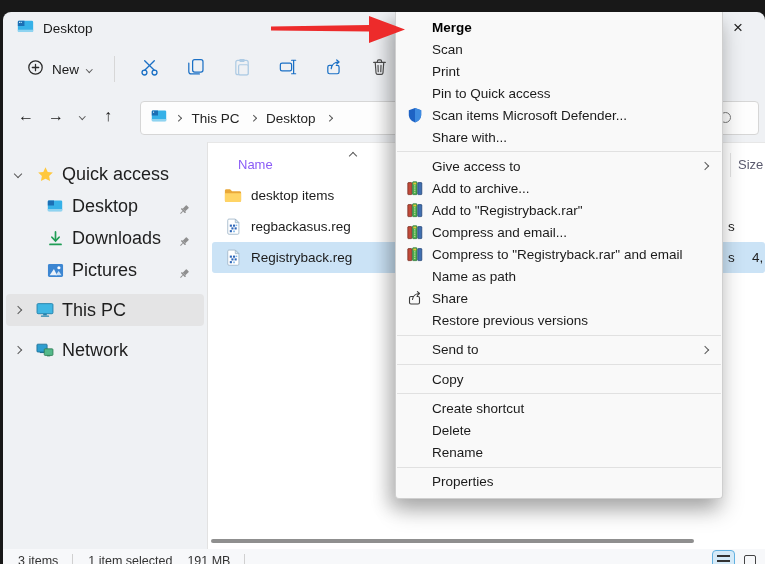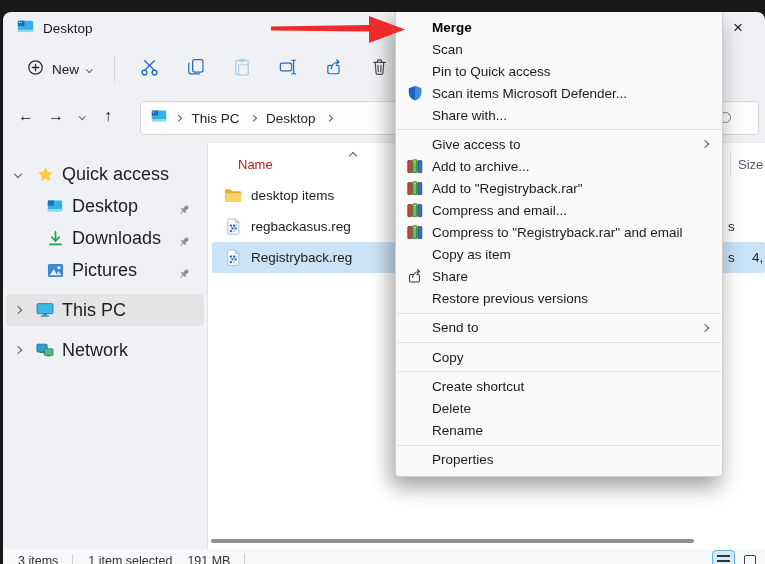--- a/index.html
+++ b/index.html
@@ -37,21 +37,21 @@
 .side-row .sv{position:absolute;left:9px;}
 .side-row .sicon{position:absolute;left:30px;width:18px;display:flex;justify-content:center;}
 .side-row .slabel{position:absolute;left:56px;}
 .side-row.child .sicon{left:40px;}
 .side-row.child .slabel{left:66px;}
 .side-row .pin{position:absolute;right:14px;top:10px;}
 .side-row.selected{background:#e4e4e5;}
 .side-gap{height:8px;}
 .pane{position:absolute;left:204px;top:0;right:0;height:100%;background:#fff;border-left:1px solid #e2e2e2;border-top:1px solid #e7e7e7;}
 .colhdr{position:absolute;left:0;top:8px;right:0;height:28px;}
-.colhdr .cname{position:absolute;left:30px;top:6px;font-size:13px;color:#b91c1c;}
+.colhdr .cname{position:absolute;left:30px;top:6px;font-size:13px;color:#8b5cf6;}
 .colhdr .csize{position:absolute;left:530px;top:6px;font-size:13px;color:#5a5a6e;}
 .colhdr .sortcaret{position:absolute;left:142px;top:2px;}
 .colhdr .cdiv{position:absolute;left:522px;top:2px;width:1px;height:24px;background:#e4e4e4;}
 .frow{position:absolute;left:4px;right:0;height:31px;display:flex;align-items:center;font-size:13.5px;color:#1b1b1b;border-radius:3px;}
 .frow .ficon{position:absolute;left:11px;width:20px;display:flex;justify-content:center;}
 .frow .fname{position:absolute;left:39px;}
 .frow.selected{background:#cbe3f6;}
 .frag{position:absolute;font-size:13.5px;color:#1f1f1f;top:8px;}
 .hscroll{position:absolute;left:3px;bottom:6px;width:483px;height:4px;background:#8f8f8f;border-radius:2px;}
 
@@ -351,20 +351,23 @@
   </div>
 
   <div class="ctx">
     <div class="ctx-item bold">
         <span class="ctx-label">Merge</span>
       </div>
     <div class="ctx-item">
         <span class="ctx-label">Scan</span>
       </div>
     <div class="ctx-item">
+        <span class="ctx-label">Print</span>
+      </div>
+    <div class="ctx-item">
         <span class="ctx-label">Pin to Quick access</span>
       </div>
     <div class="ctx-item">
       <span class="ctx-icon">
           <svg width="16" height="16" viewBox="0 0 16 16">
             <path d="M8 1 L14.2 3.2 V7.6 C14.2 11.6 11.6 14.3 8 15.4 C4.4 14.3 1.8 11.6 1.8 7.6 V3.2 Z" fill="#1e62c4"></path>
             <path d="M8 1 L14.2 3.2 V7.6 C14.2 11.6 11.6 14.3 8 15.4 Z" fill="#3d8ae0"></path>
           </svg>
         </span>
       <span class="ctx-label">Scan items Microsoft Defender...</span>
@@ -419,21 +422,21 @@
             <rect x="0.8" y="2.6" width="4" height="12" rx="0.6" fill="#c04a3a" stroke="#6e2417" stroke-width="0.7"></rect>
             <rect x="5.6" y="1.8" width="4.4" height="12.8" rx="0.6" fill="#4caf50" stroke="#1f6d2a" stroke-width="0.7"></rect>
             <rect x="10.8" y="2.6" width="4" height="12" rx="0.6" fill="#3f6fb0" stroke="#1d3c6e" stroke-width="0.7"></rect>
             <rect x="6.4" y="2.6" width="2.8" height="1.8" fill="#e8c53a"></rect>
             <line x1="7.8" y1="5.2" x2="7.8" y2="13.8" stroke="#f4e9b0" stroke-width="0.9" stroke-dasharray="1.3 0.9"></line>
           </svg>
         </span>
       <span class="ctx-label">Compress to "Registryback.rar" and email</span>
     </div>
     <div class="ctx-item">
-        <span class="ctx-label">Copy as item</span>
+        <span class="ctx-label">Name as path</span>
       </div>
     <div class="ctx-item">
       <span class="ctx-icon">
           <svg width="16" height="16" viewBox="0 0 16 16" fill="none" stroke="#3c3c3c" stroke-width="1.1" stroke-linecap="round">
             <path d="M6.5 6.5 H4 C3 6.5 2.5 7 2.5 8 V12.5 C2.5 13.5 3 14 4 14 H11 C12 14 12.5 13.5 12.5 12.5 V8 C12.5 7 12 6.5 11 6.5 H10"></path>
             <path d="M5.5 9.5 C6 5.8 9 3.5 12.5 3.5 M12.5 3.5 L10.4 1.7 M12.5 3.5 L10.4 5.3"></path>
           </svg>
         </span>
       <span class="ctx-label">Share</span>
     </div>

